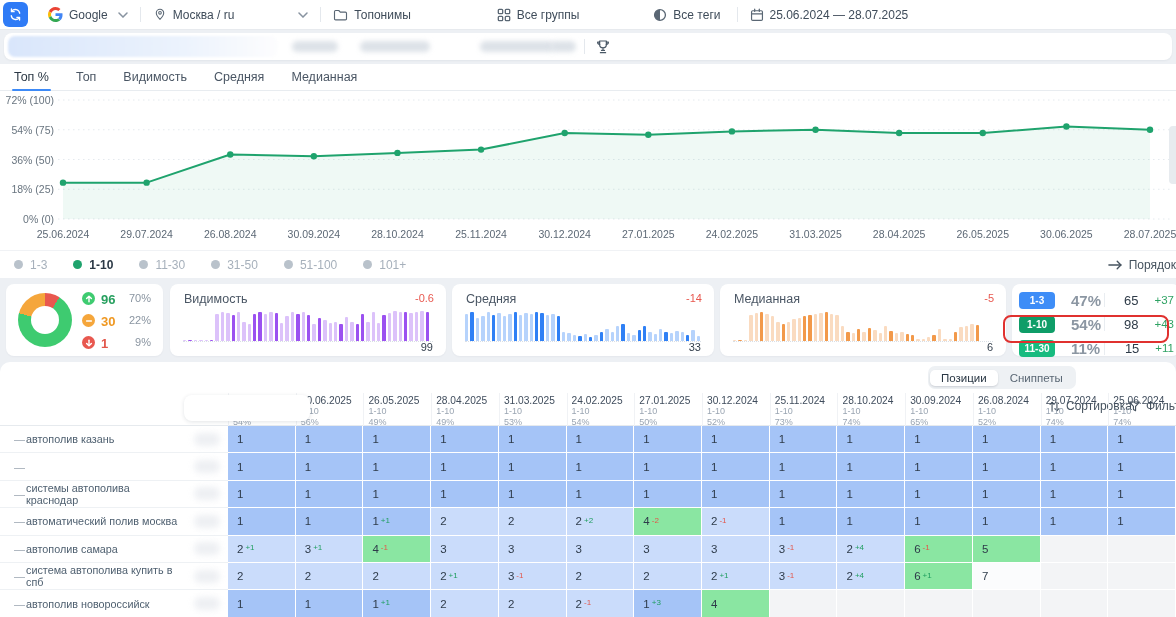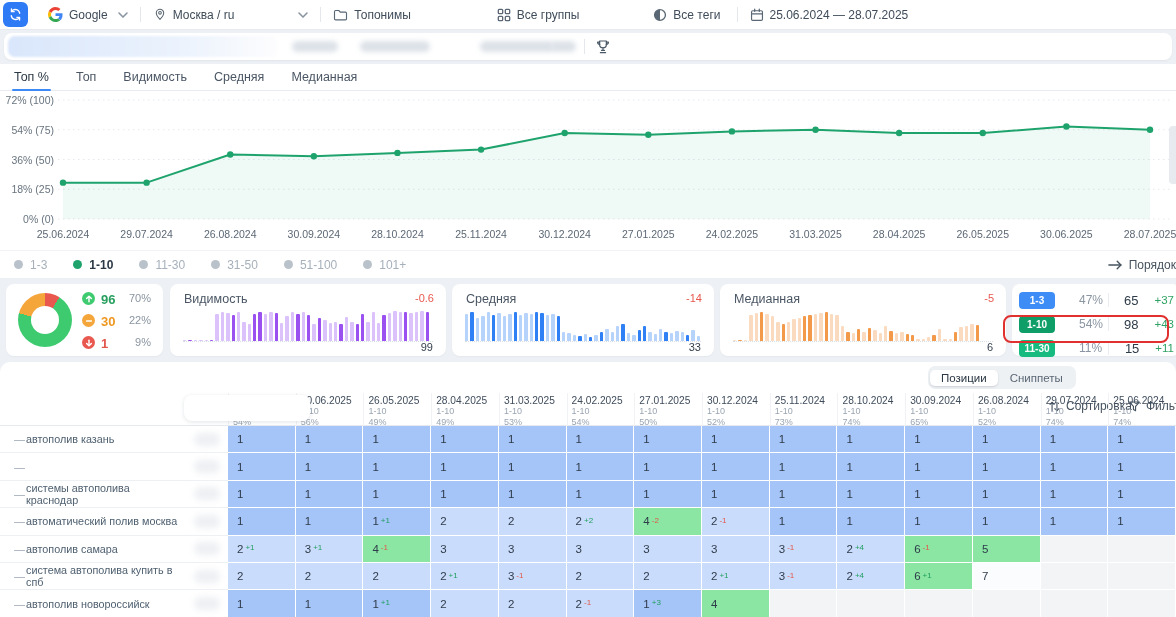--- a/index.html
+++ b/index.html
@@ -63,21 +63,21 @@
 .sc-change { position:absolute; right:12px; top:8px; font-size:11px; color:#e8584f; }
 .sc-bars { position:absolute; left:13px; right:13px; top:26px; height:32px; display:flex;
   align-items:flex-end; gap:2px; border-bottom:1px dotted #d9dfe6; overflow:hidden; }
 .sc-bars .bar { width:3.4px; flex:none; border-radius:1px 1px 0 0; }
 .sc-total { position:absolute; right:13px; bottom:3px; font-size:11px; color:#333f4c; }
 #card-vis { left:170px; width:276px; } #card-avg { left:452px; width:262px; } #card-med { left:720px; width:286px; }
 #card-stats { left:1012px; width:168px; }
 .srow { position:absolute; left:7px; right:6px; height:24px; display:flex; align-items:center; cursor:pointer; }
 .badge { min-width:36px; height:17px; border-radius:4px; color:#fff; font-size:10px; font-weight:bold;
   display:flex; align-items:center; justify-content:center; padding:0 5px; }
-.srow .pct { width:40px; margin-left:24px; font-size:12px; color:#8b96a2; }
+.srow .pct { width:40px; margin-left:16px; font-size:15px; color:#8b96a2;font-weight:bold; }
 .srow .vsep { width:1px; height:14px; background:#e9edf1; }
 .srow .count { width:42px; text-align:right; font-size:13px; color:#2e3b48; }
 .srow .chg { margin-left:16px; font-size:11.5px; color:#2ea263; }
 .annotation { position:absolute; left:1003px; top:315px; width:166px; height:28px;
   border:2px solid #e0312f; border-radius:8px; z-index:6; pointer-events:none; }
 
 
 .table-card { position:absolute; top:362px; left:0; width:1176px; height:255px; background:#fff;
   border-radius:10px 10px 0 0; overflow:hidden; }
 .t-toolbar { height:31px; position:relative; }

